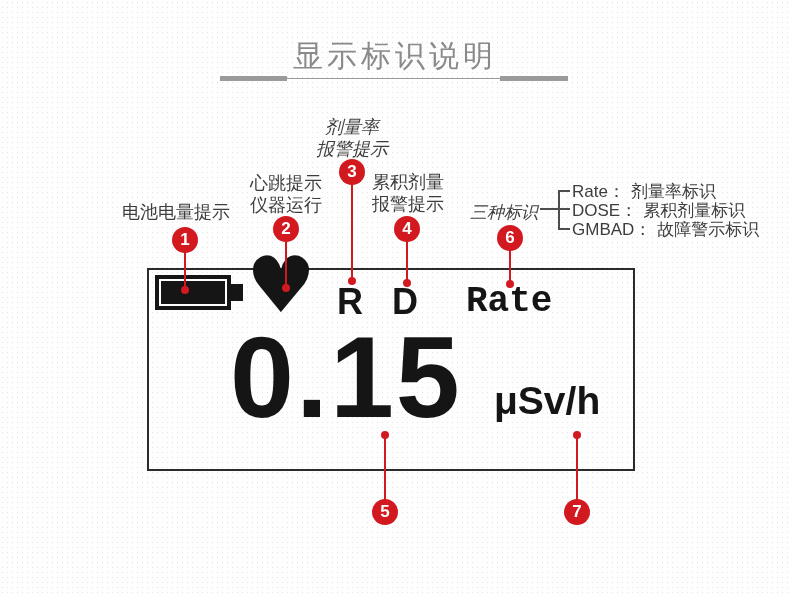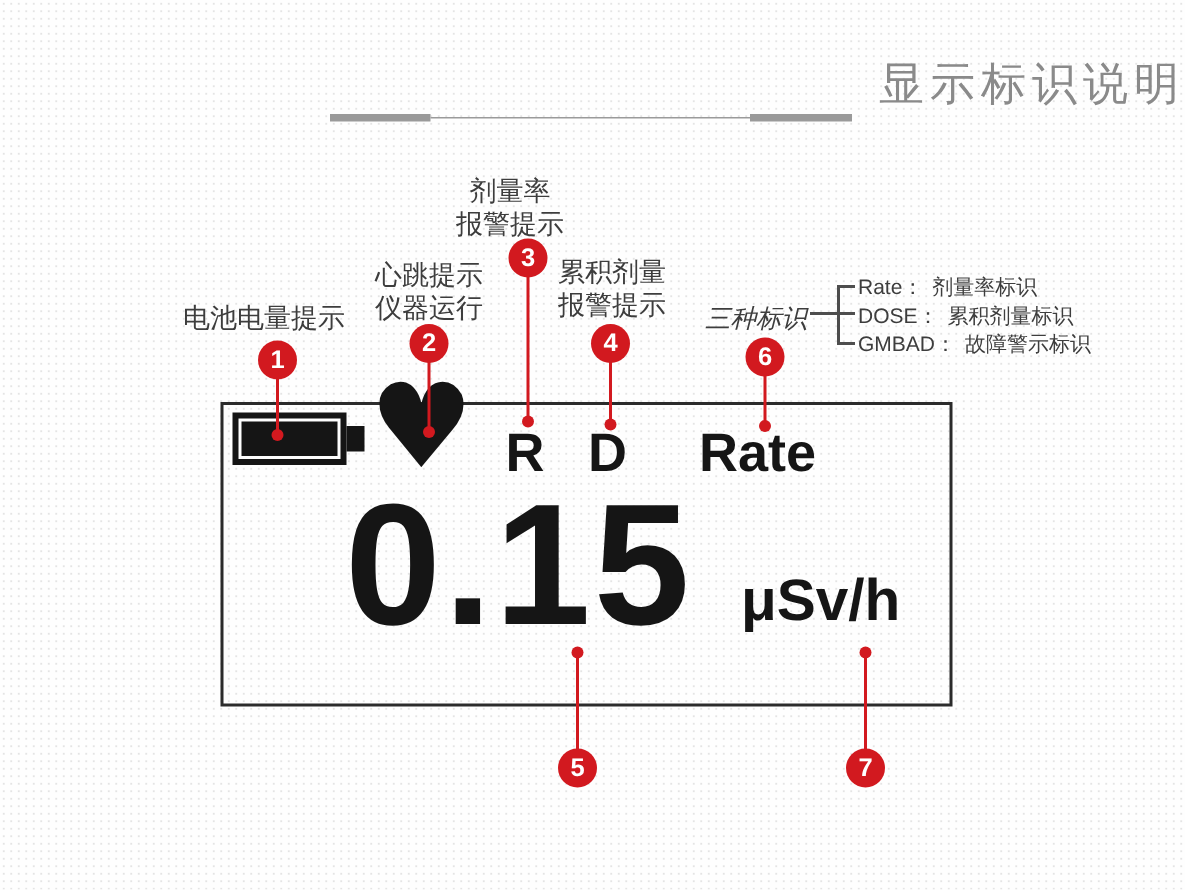--- a/index.html
+++ b/index.html
@@ -18,21 +18,21 @@
     width:790px;height:593px;
     margin:0 auto;
     overflow:hidden;
     background-color:#fefefe;
     background-image:radial-gradient(circle,#e4e4e4 0.7px,transparent 0.9px);
     background-size:5px 5px;
   }
   
   .title{
     position:absolute;left:0;right:0;top:36px;
-    text-align:right;
+    text-align:center;
     font-size:30px;letter-spacing:4px;
     color:var(--title-gray,#8a8a8a);
   }
   .rule{position:absolute;background:#9a9a9a;}
   .rule-thick{top:76px;height:5px;}
   .rule-thin{top:78px;height:1px;}
   
   .badge{
     position:absolute;width:26px;height:26px;border-radius:50%;
     background:var(--accent-red,#d2191f);color:#fff;
@@ -75,40 +75,40 @@
   }
   .unit{
     position:absolute;left:494px;top:384px;
     font-size:39px;font-weight:bold;line-height:0.85;
     color:var(--display-black,#151515);z-index:2;
   }
   
   .bracket{position:absolute;background:#4d4d4d;}
   .legend-row{
     position:absolute;left:572px;white-space:nowrap;
-    font-size:14px;line-height:19px;color:var(--text-dark,#3d3d3d);
+    font-size:17px;line-height:19px;color:var(--text-dark,#3d3d3d);
   }
   .legend-key{margin-right:6px;}
 </style>
 </head>
 <body>
 
 <div class="page">
 
   <div class="title">显示标识说明</div>
   <div class="rule rule-thick" style="left:220px;width:67px;"></div>
   <div class="rule rule-thin" style="left:287px;width:213px;"></div>
   <div class="rule rule-thick" style="left:500px;width:68px;"></div>
 
   <div class="lbl" style="left:101px;top:201px;width:150px;">电池电量提示</div>
   <div class="lbl" style="left:226px;top:172px;width:120px;">
     <div>心跳提示</div>
     <div>仪器运行</div>
   </div>
-  <div class="lbl" style="left:280px;top:116px;width:120px;">
+  <div class="lbl" style="left:292px;top:116px;width:120px;font-style:italic;">
     <div>剂量率</div>
     <div>报警提示</div>
   </div>
   <div class="lbl" style="left:348px;top:172px;width:120px;font-family:Liberation Mono, monospace;">
     <div>累积剂量</div>
     <div>报警提示</div>
   </div>
   <div class="lbl" style="left:470px;top:202px;font-size:17px;font-style:italic;">三种标识</div>
 
   <div class="bracket" style="left:540px;top:208px;width:19px;height:2px;"></div>
@@ -150,17 +150,17 @@
   <div class="dot" style="left:573px;top:431px;"></div>
 
   <div class="panel"></div>
   <div class="battery-body">
     <div class="battery-fill"></div>
   </div>
   <div class="battery-terminal"></div>
   <div class="heart">♥</div>
   <div class="mode" style="left:337px;">R</div>
   <div class="mode" style="left:392px;">D</div>
-  <div class="mode" style="left:466px;">Rate</div>
+  <div class="mode" style="left:466px;font-family:Liberation Mono, monospace;">Rate</div>
   <div class="value">0.15</div>
   <div class="unit">μSv/h</div>
 
 </div>
 
 </body></html>

